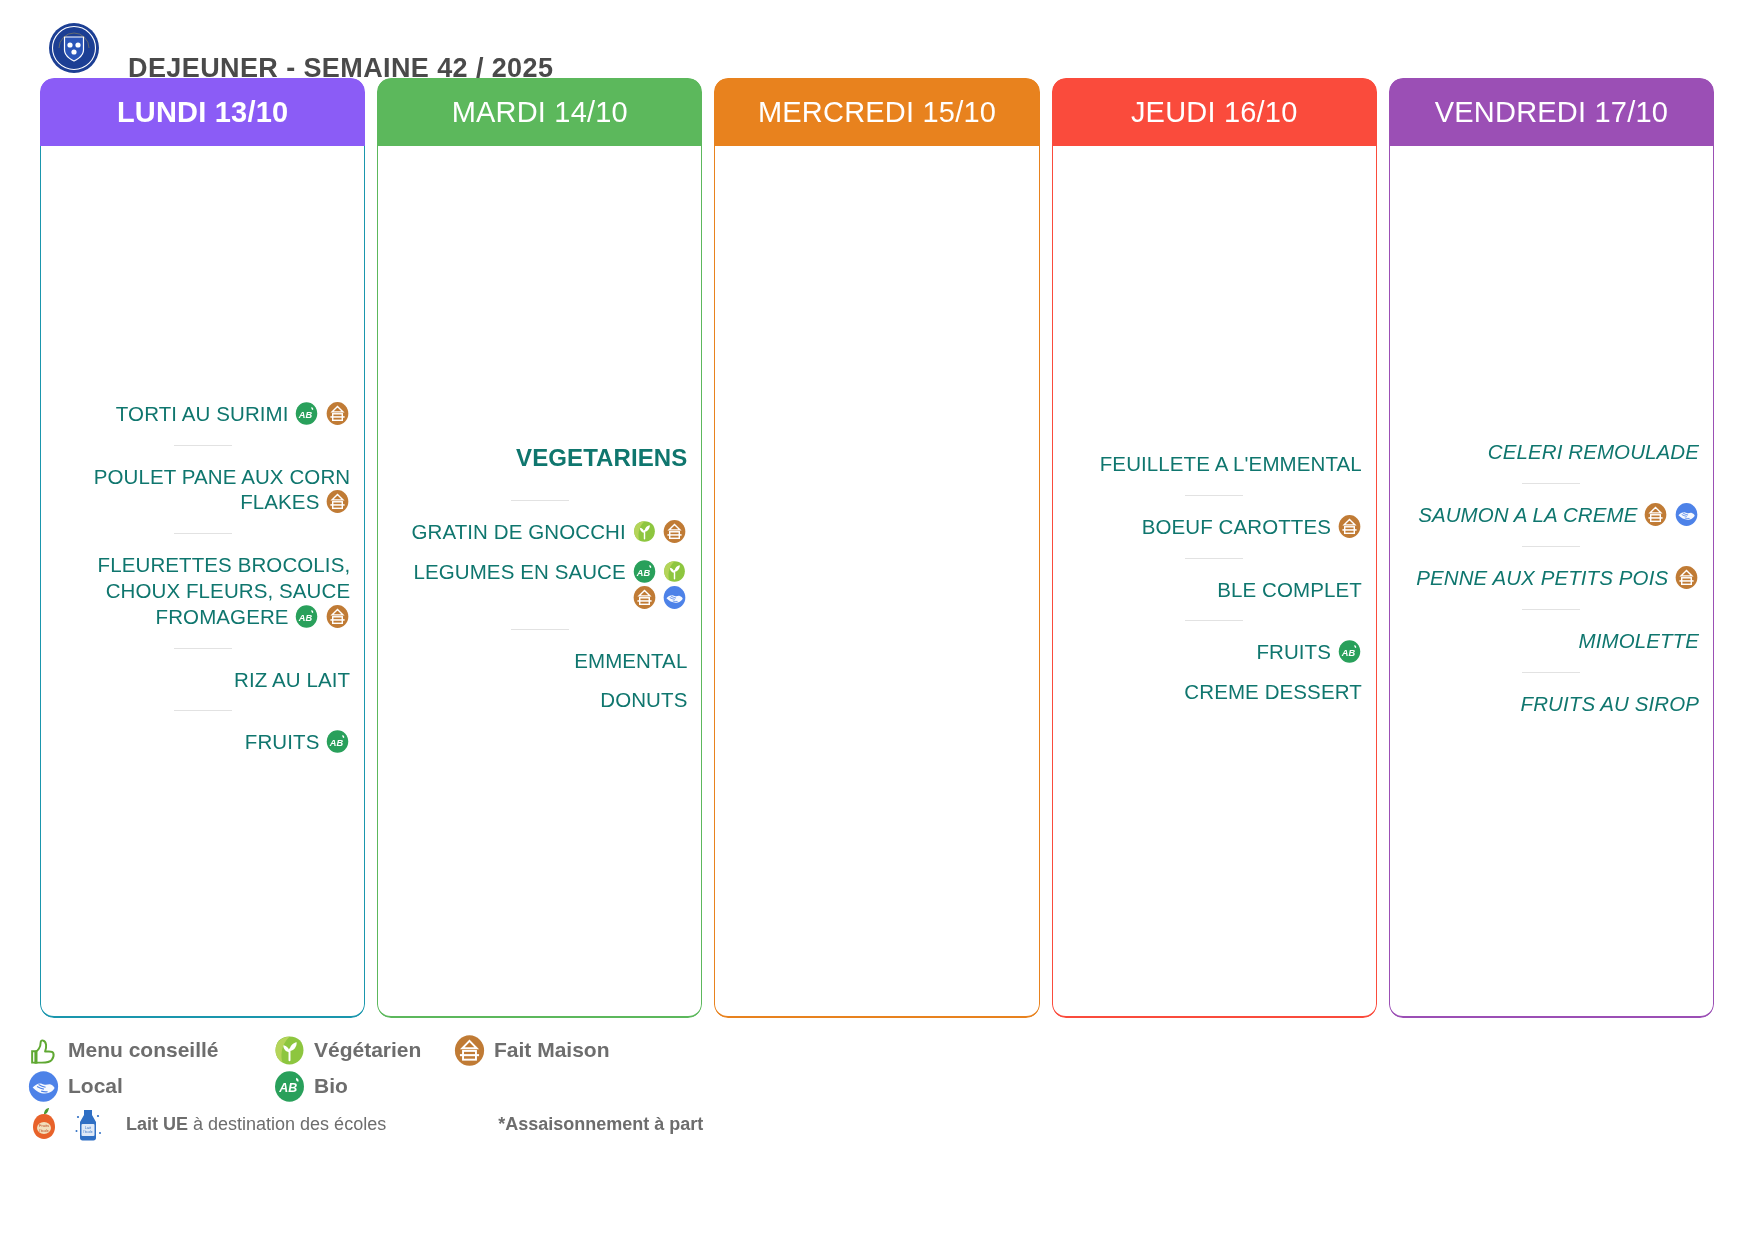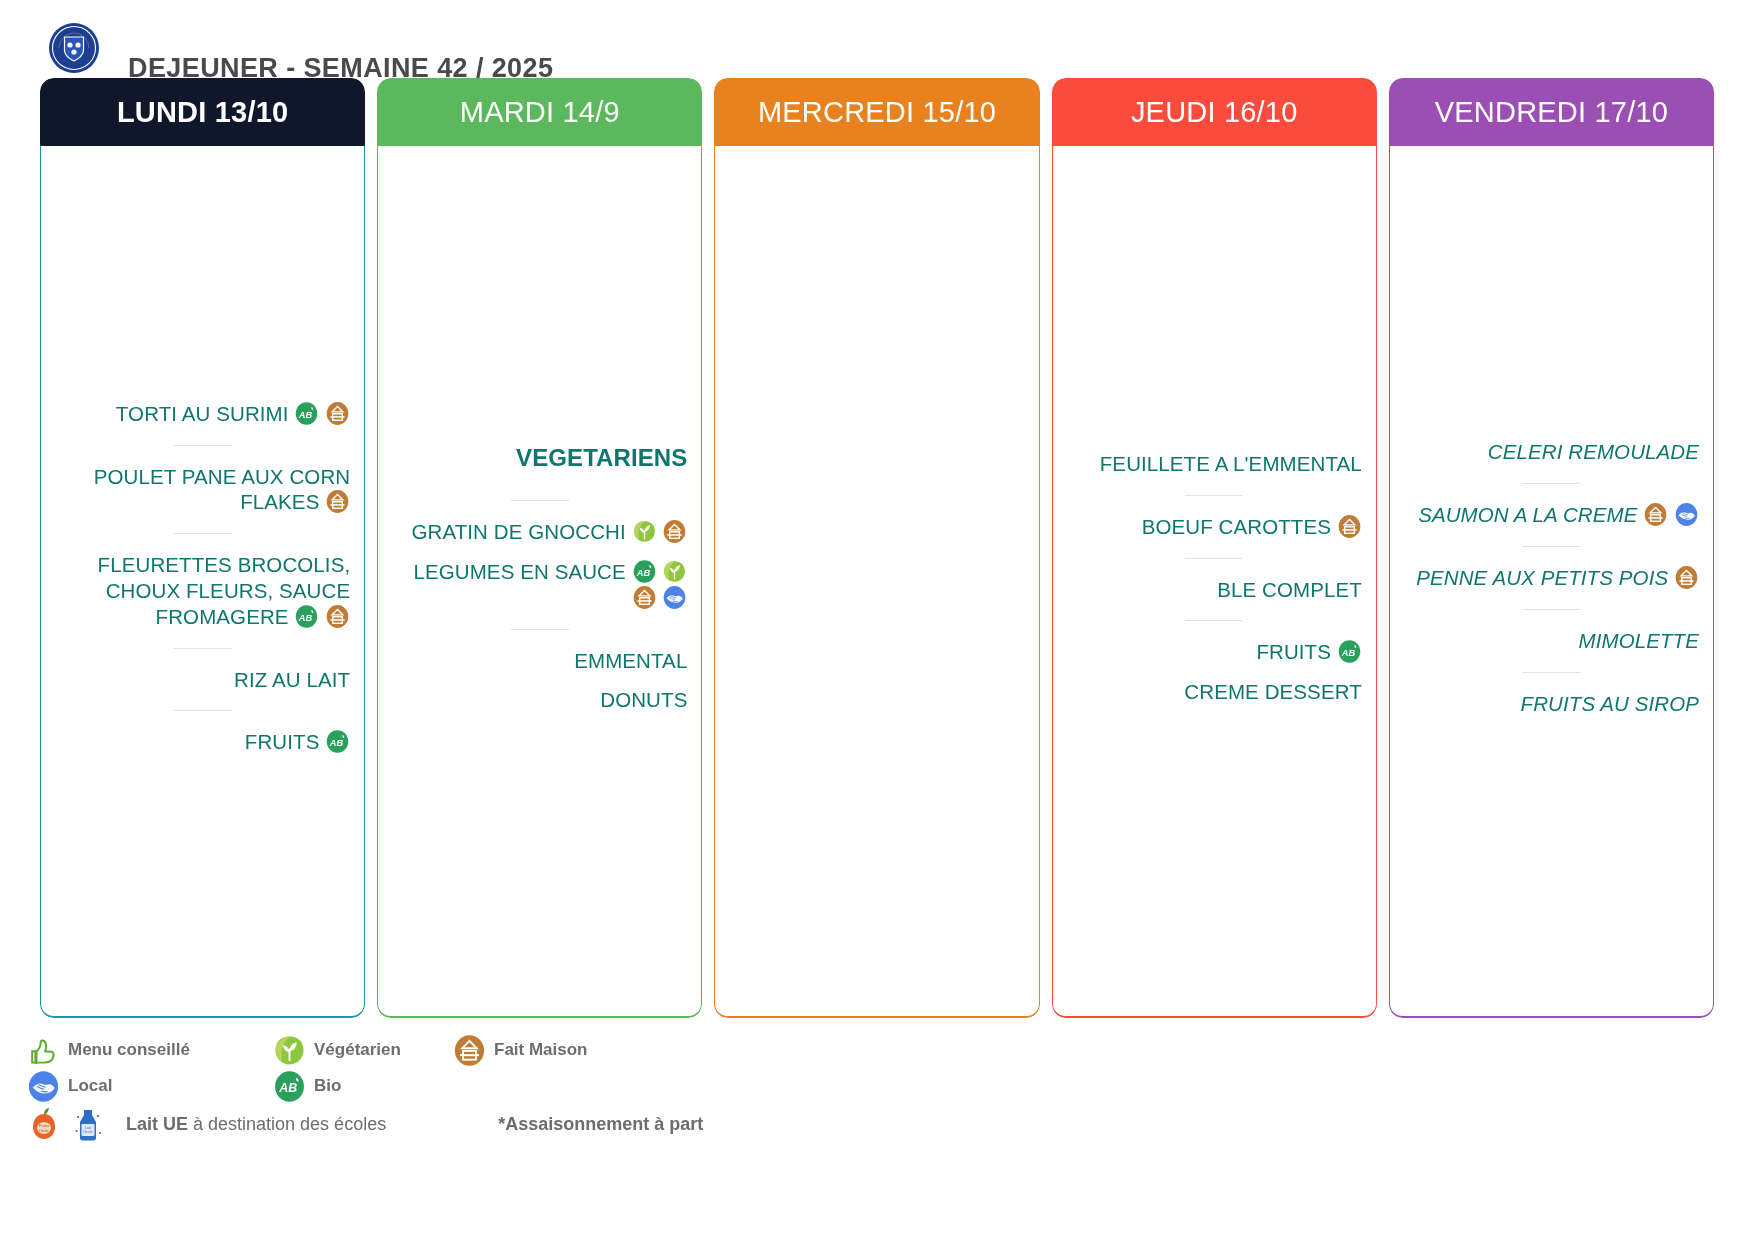--- a/index.html
+++ b/index.html
@@ -129,21 +129,21 @@
     align-items: center;
     gap: 9px;
   }
   .legend-ico {
     width: 31px; height: 31px;
     flex: 0 0 31px;
     line-height: 0;
   }
   .legend-ico svg { width: 100%; height: 100%; display: block; }
   .legend-label {
-    font-size: 17px;
+    font-size: 21px;
     font-weight: bold;
     color: #6d6d6d;
     white-space: nowrap;
   }
   .legend-note {
     font-size: 18px;
     font-weight: bold;
     color: #6d6d6d;
     white-space: nowrap;
   }
@@ -171,21 +171,21 @@
       <circle cx="30" cy="23" r="2.6" fill="#ffffff"></circle>
       <circle cx="26" cy="30" r="2.6" fill="#ffffff"></circle>
       <path d="M11 26 a15 15 0 0 1 30 0" fill="none" stroke="#d4af37" stroke-width="0.7" opacity="0.55"></path>
     </svg>
   </div>
   <div id="page-title">DEJEUNER - SEMAINE 42 / 2025</div>
 </div>
 
 <div id="week">
     <div class="day is-bold">
-      <div class="day-head" style="background: #0f172a; justify-content: center;">
+      <div class="day-head" style="background: #8b5cf6; justify-content: center;">
         <div class="day-head-label">LUNDI 13/10</div>
       </div>
       <div class="day-body" style="border-color: rgb(26, 150, 173); opacity: 1;">
         <div class="courses">
           <div class="course"><span class="course-text">TORTI AU SURIMI</span> <span class="badge"><svg viewBox="0 0 24 24" xmlns="http://www.w3.org/2000/svg">
         <ellipse cx="12" cy="12" rx="11.2" ry="11.8" fill="#29A05B"></ellipse>
         <text x="11" y="16.4" font-size="9.6" fill="#ffffff" text-anchor="middle" font-family="Liberation Sans, sans-serif" font-style="italic" font-weight="bold">AB</text>
         <path d="M17.2 5.2 c1.6 0.5 2.2 2 1.6 3.2 c-1.3 -0.4 -2.2 -1.6 -1.6 -3.2 Z" fill="#ffffff"></path>
       </svg></span> <span class="badge"><svg viewBox="0 0 24 24" xmlns="http://www.w3.org/2000/svg">
         <ellipse cx="12" cy="12" rx="11.3" ry="11.9" fill="#C07B35"></ellipse>
@@ -217,21 +217,21 @@
           <div class="course"><span class="course-text">FRUITS</span> <span class="badge"><svg viewBox="0 0 24 24" xmlns="http://www.w3.org/2000/svg">
         <ellipse cx="12" cy="12" rx="11.2" ry="11.8" fill="#29A05B"></ellipse>
         <text x="11" y="16.4" font-size="9.6" fill="#ffffff" text-anchor="middle" font-family="Liberation Sans, sans-serif" font-style="italic" font-weight="bold">AB</text>
         <path d="M17.2 5.2 c1.6 0.5 2.2 2 1.6 3.2 c-1.3 -0.4 -2.2 -1.6 -1.6 -3.2 Z" fill="#ffffff"></path>
       </svg></span></div>
         </div>
       </div>
     </div>
     <div class="day">
       <div class="day-head" style="background: rgb(92, 184, 92);">
-        <div class="day-head-label">MARDI 14/9</div>
+        <div class="day-head-label">MARDI 14/10</div>
       </div>
       <div class="day-body" style="border-color: rgb(92, 184, 92); opacity: 1;">
         <div class="courses">
           <div class="course veg-title"><span class="course-text">VEGETARIENS</span></div>
           <div class="sep" style="background: rgb(226, 226, 226);"></div>
           <div class="course"><span class="course-text">GRATIN DE GNOCCHI</span> <span class="badge"><svg viewBox="0 0 24 24" xmlns="http://www.w3.org/2000/svg">
         <path d="M12 1.2 C18.8 1.2 22.8 5.6 22.8 11.8 C22.8 18 18.2 22.8 12 22.8 C5.8 22.8 1.2 18 1.2 11.8 C1.2 5.6 5.2 1.2 12 1.2 Z" fill="#8DC63F"></path>
         <path d="M12 1.4 C5.4 1.6 1.2 6 1.2 11.9 C1.2 16 3.3 19.4 6.5 21.3 C5.2 17 5 8 12 1.4 Z" fill="#b5d45a"></path>
         <path d="M12 19.6 L12 11.2" stroke="#ffffff" stroke-width="1.5" stroke-linecap="round" fill="none"></path>
         <path d="M12 12.4 C12 8.6 14.6 6 17.6 5.6 C17.6 9.4 15.2 12.2 12 12.4 Z" fill="#ffffff"></path>

